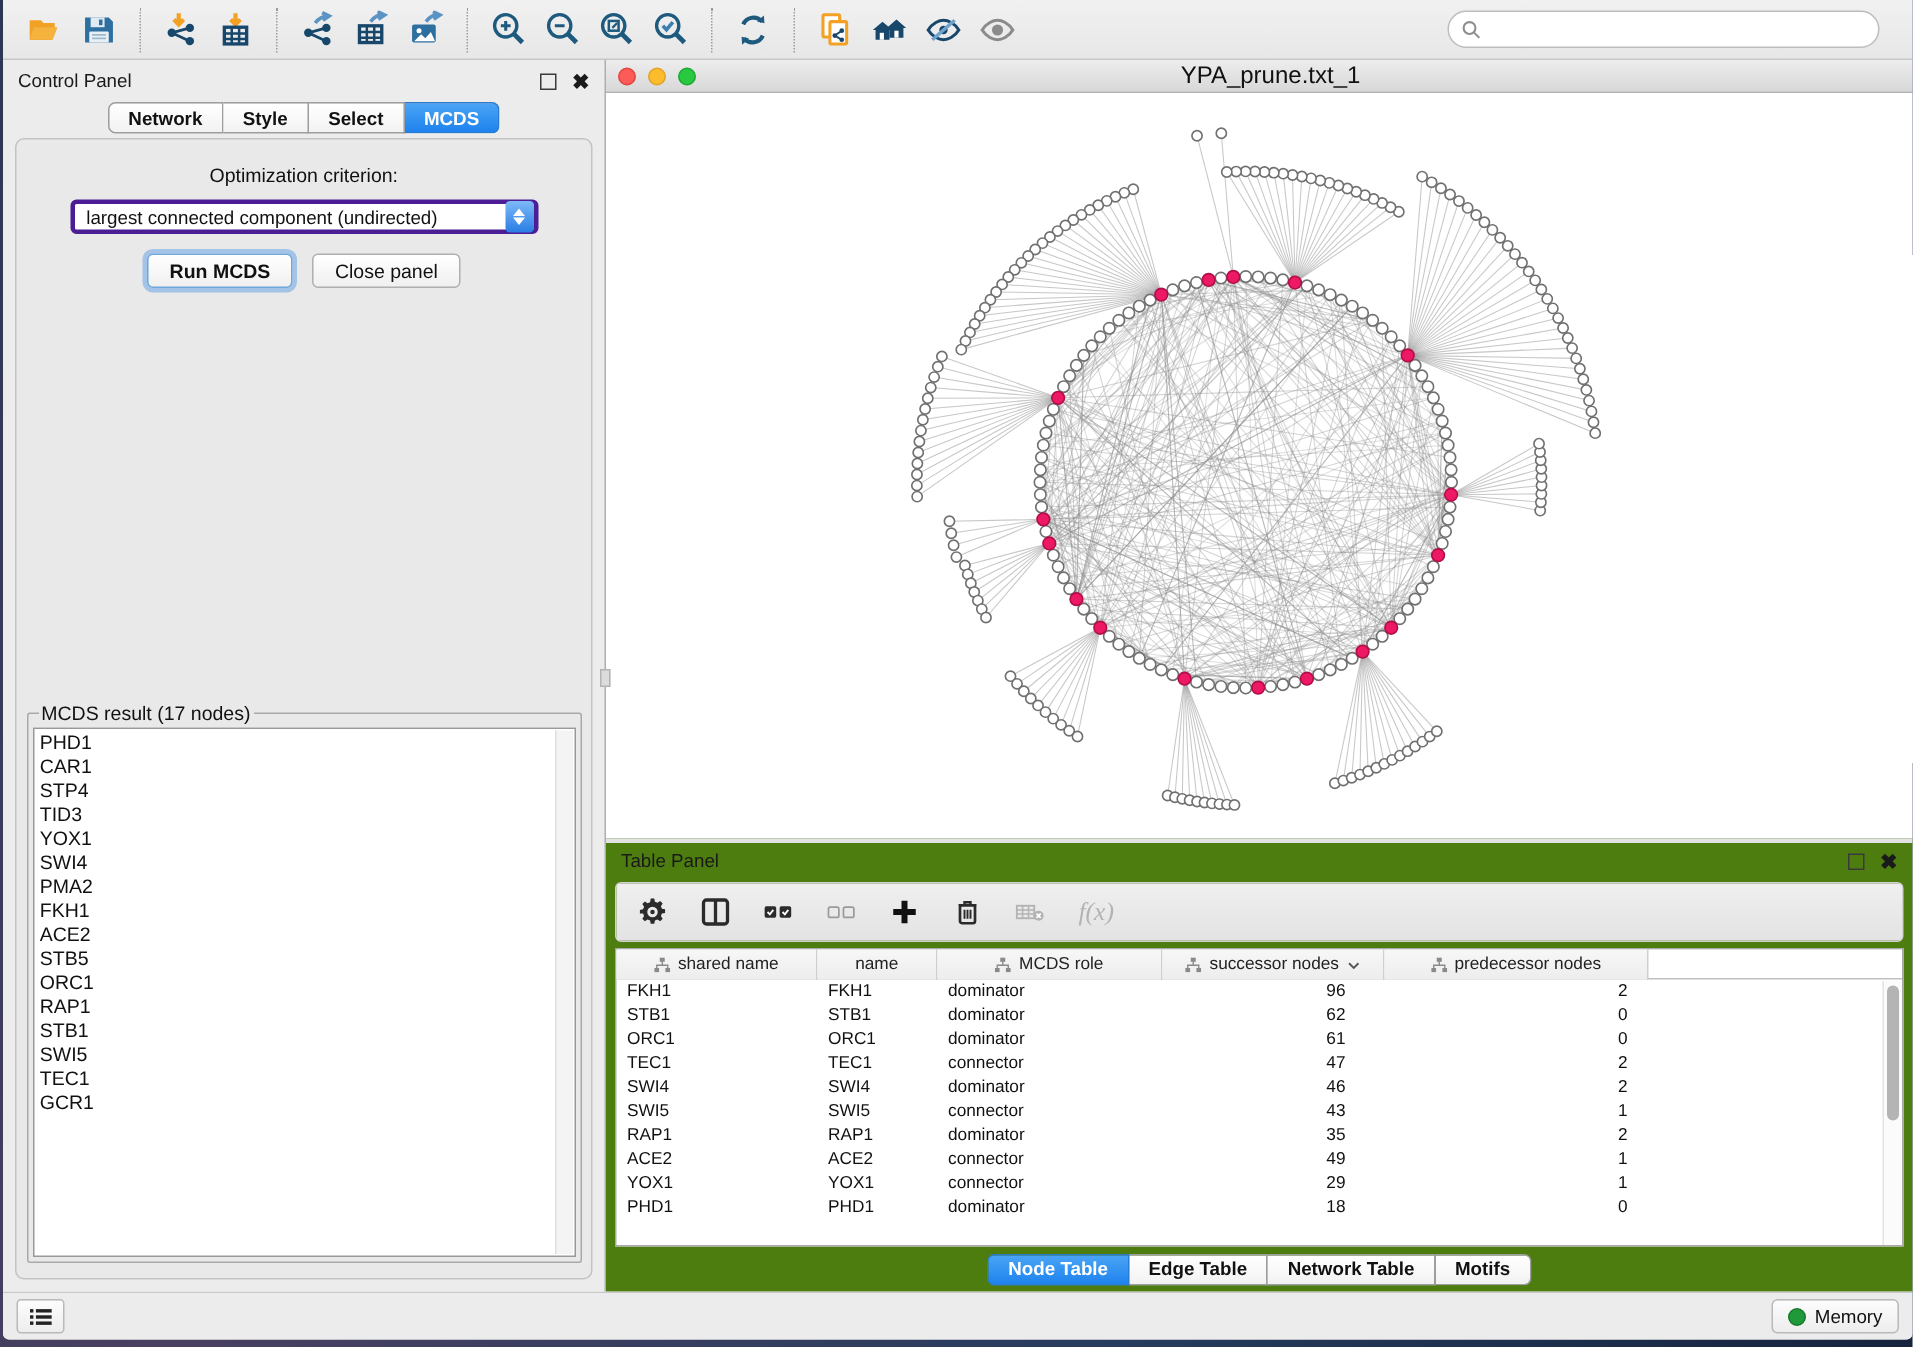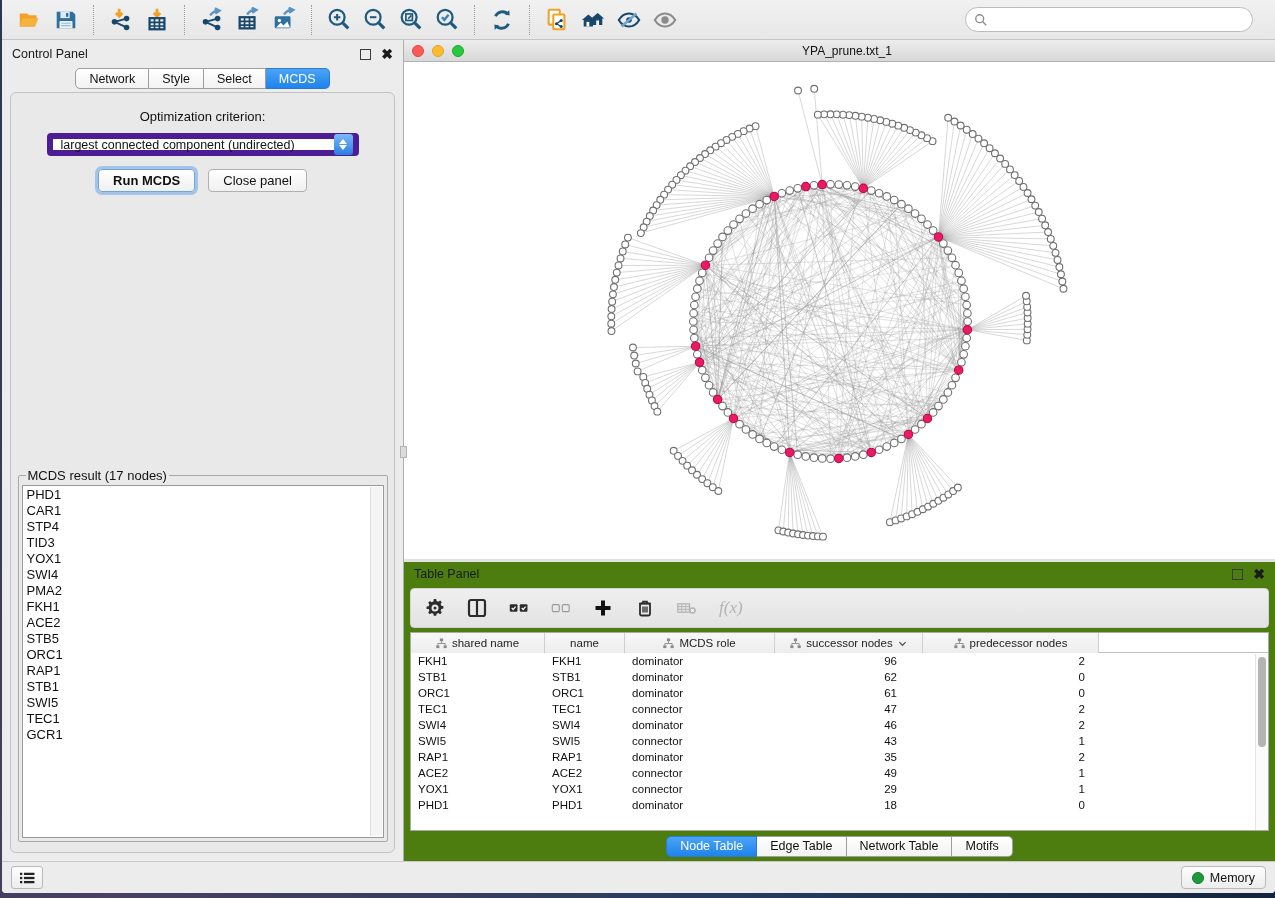--- a/index.html
+++ b/index.html
@@ -37,34 +37,34 @@
   .cpanel { width:402px; flex:0 0 402px; border-right:1px solid #aeaeae; display:flex; flex-direction:column; position:relative; background:#ececec; }
   .panel-head { height:28px; flex:0 0 28px; display:flex; align-items:center; padding:0 10px; }
   .panel-title { font-size:12.5px; color:#1a1a1a; }
   .panel-head-btns { margin-left:auto; display:flex; align-items:center; gap:10px; }
   .float-btn { width:11px; height:11px; border:1.6px solid #3a3a3a; background:transparent; }
   .close-btn { font-size:14px; font-weight:bold; color:#1a1a1a; background:none; border:none; line-height:1; }
   .seg-row { height:24px; flex:0 0 24px; display:flex; justify-content:center; align-items:flex-start; }
   .seg { display:flex; }
   .seg button {
     height:21px; padding:0 13px; font-size:12.5px; color:#111;
-    background:linear-gradient(#ffffff,#f2f2f2); border:1px solid #9e9e9e; border-left:none;
+    background:linear-gradient(#ffffff,#f2f2f2); border:1px solid #9e9e9e; border-left:none;font-weight:bold;
   }
   .seg button:first-child { border-left:1px solid #9e9e9e; border-radius:5px 0 0 5px; }
   .seg button:last-child { border-radius:0 5px 5px 0; }
   .seg button.selected { background:linear-gradient(#4aa4f5,#1f83ee); color:#fff; border-color:#2b7cd0; }
   .cpanel-body {
     flex:1; margin:0 8px 8px 8px; background:#e9e9e9;
     border:1px solid #c3c3c3; border-radius:6px;
     display:flex; flex-direction:column; align-items:center; min-height:0;
   }
   .opt-label { margin-top:16px; font-size:13px; color:#111; }
   .selectbox {
     margin-top:9px; width:312px; height:23px; background:#fff;
-    border:6px solid #4c1d95; border-radius:4px; display:flex; align-items:center; position:relative;gap:12px;
+    border:3px solid #4c1d95; border-radius:4px; display:flex; align-items:center; position:relative;gap:12px;
   }
   .selectbox .sel-text { flex:1; font-size:12.5px; padding-left:8px; color:#111; white-space:nowrap; }
   .stepper {
     width:19px; height:21px; margin-right:0; border-radius:3px;
     background:linear-gradient(#7db9f7,#2a7de4); display:flex; flex-direction:column;
     align-items:center; justify-content:center; gap:1px;
   }
   .stepper i { width:0; height:0; border-left:4px solid transparent; border-right:4px solid transparent; }
   .stepper i.up { border-bottom:5px solid #fff; }
   .stepper i.dn { border-top:5px solid #fff; }
@@ -90,21 +90,21 @@
   .rightcol { flex:1; display:flex; flex-direction:column; min-width:0; }
   .net-titlebar {
     height:22px; flex:0 0 22px; background:linear-gradient(#ededed,#d8d8d8);
     border-bottom:1px solid #b2b2b2; display:flex; align-items:center; position:relative; padding:0 8px;
   }
   .lights { display:flex; gap:8px; }
   .light { width:12px; height:12px; border-radius:50%; }
   .light.red { background:#fc5b57; border:1px solid #e2453f; }
   .light.yellow { background:#fdbc2e; border:1px solid #e0a424; }
   .light.green { background:#28c840; border:1px solid #1ba82f; }
-  .net-title { position:absolute; left:15px; right:0; text-align:center; font-size:12px; color:#111; }
+  .net-title { position:absolute; left:15px; right:0; text-align:center; font-size:16px; color:#111; }
   .net-canvas { flex:1; background:#ffffff; min-height:0; }
   .net-canvas svg { display:block; width:100%; height:100%; }
   
   .tpanel { flex:0 0 302px; background:#4d7c0f; display:flex; flex-direction:column; border-top:3px solid #e2e2e2; }
   .tp-toolbar {
     height:40px; flex:0 0 40px; margin:2px 6px 4px 6px; background:linear-gradient(#efefef,#e3e3e3);
     border:1px solid #d2d2d2; border-radius:4px; display:flex; align-items:center; padding:0 14px; gap:22px;
   }
   .tp-toolbar .ti { display:flex; align-items:center; justify-content:center; background:none; border:none; height:28px; }
   .tp-toolbar svg { width:20px; height:20px; }

